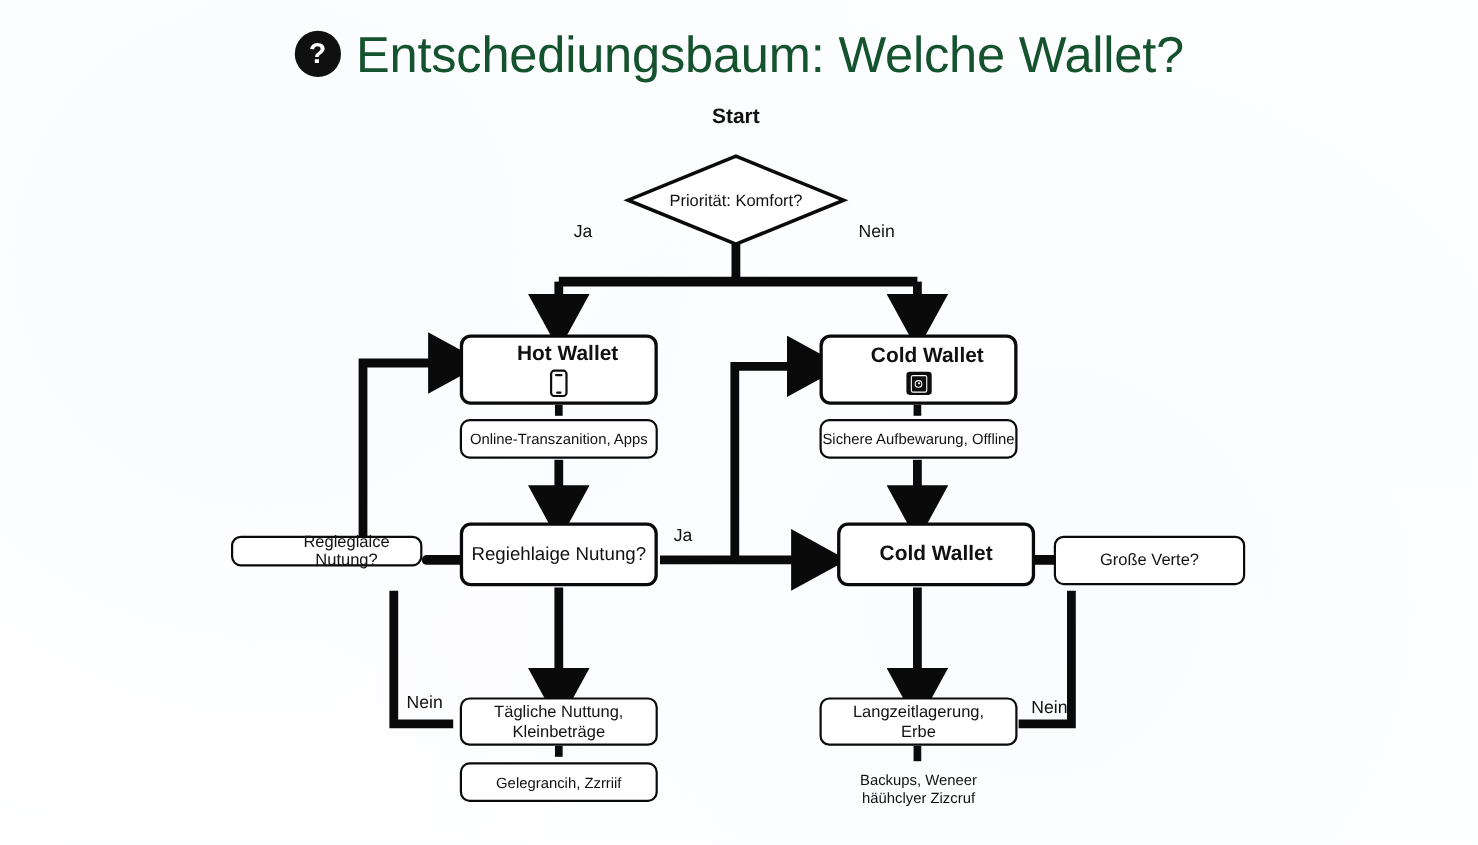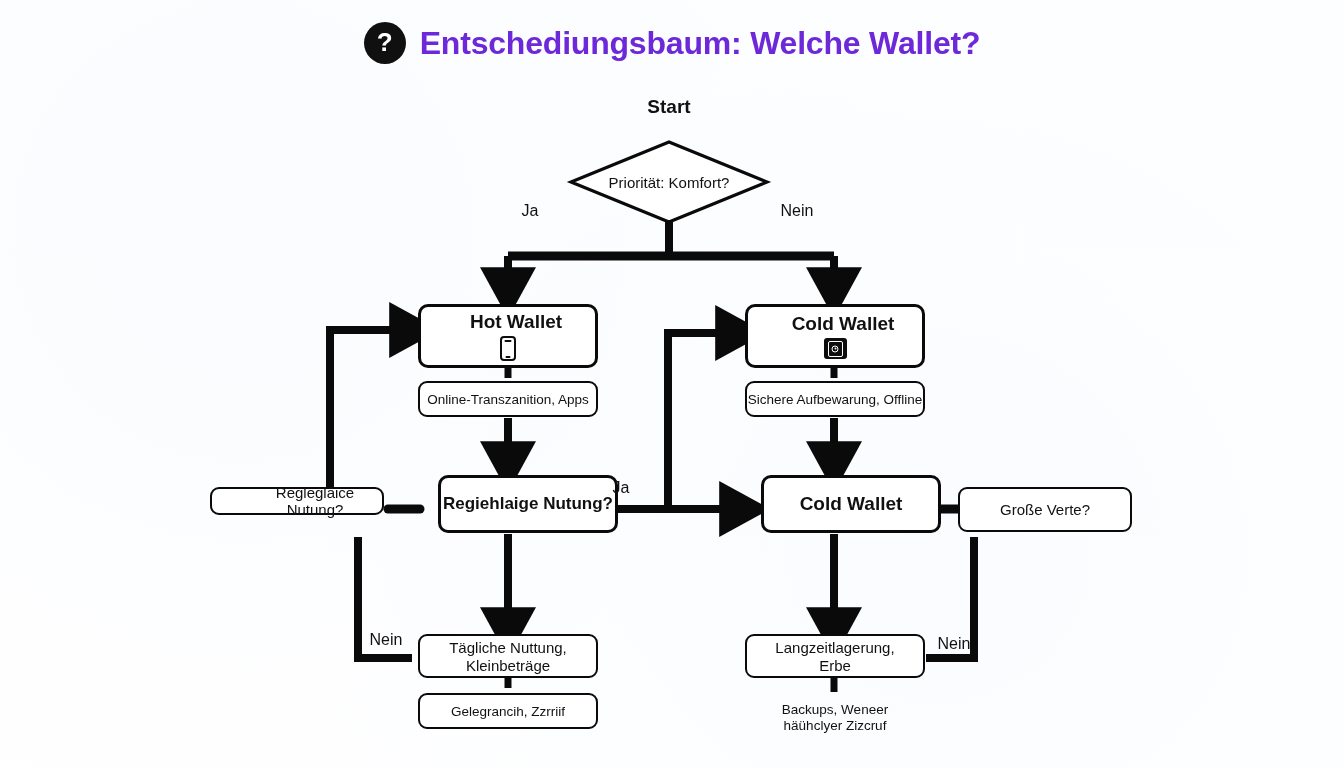--- a/index.html
+++ b/index.html
@@ -30,38 +30,38 @@
     display: flex; align-items: center; justify-content: center; gap: 14px;
   }
   #title-icon {
     width: 42px; height: 42px; border-radius: 50%;
     background: #101010; color: #ffffff;
     display: flex; align-items: center; justify-content: center;
     font-size: 26px; font-weight: bold; line-height: 1;
     padding-bottom: 2px; box-sizing: border-box;
   }
   #title-text {
-    font-size: 32px; font-weight: bold; color: #6d28d9;
+    font-size: 46px; font-weight: normal; color: #14532d;
     letter-spacing: -0.2px; white-space: nowrap;
   }
 
   
   .node {
     position: absolute; box-sizing: border-box;
     display: flex; align-items: center; justify-content: center;
     text-align: center; color: #111111; background: transparent;
   }
   .box {
     border: 3px solid #0a0a0a; border-radius: 10px; background: #ffffff;
   }
   .box.thin { border-width: 2px; border-radius: 9px; }
   .label-free { border: none; }
 
   .title-lg { font-size: 19px; font-weight: bold; margin-left: 16px; }
-  .title-md { font-size: 17px; font-weight: bold; margin-left: 20px; }
+  .title-md { font-size: 17px; font-weight: normal; }
   .txt-md   { font-size: 15px; font-weight: normal; }
   .txt-sm   { font-size: 13.5px; font-weight: normal; }
   .edge-lbl { font-size: 16px; font-weight: normal; color:#111; }
   .start-lbl{ font-size: 19px; font-weight: bold; color:#111; }
 
   .stack { display:flex; flex-direction:column; align-items:center; justify-content:center; gap:3px; }
 
   
   .phone-icon {
     width: 16px; height: 25px; border: 2.4px solid #0d0d0d; border-radius: 4px;

